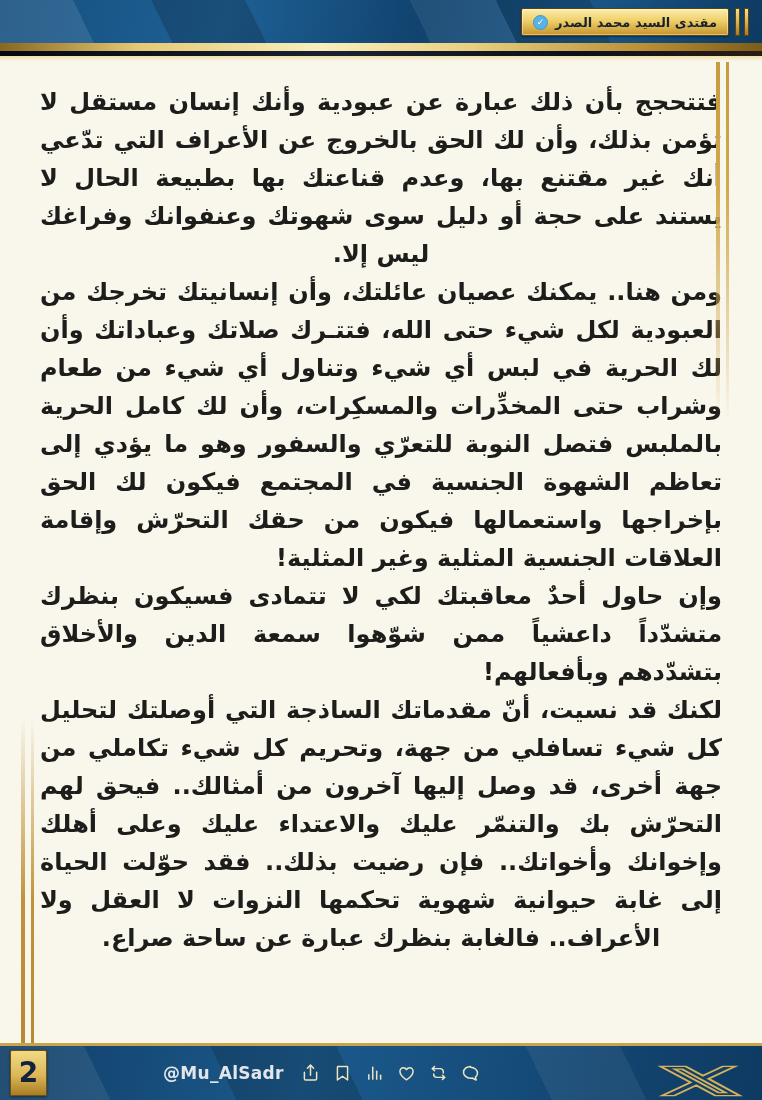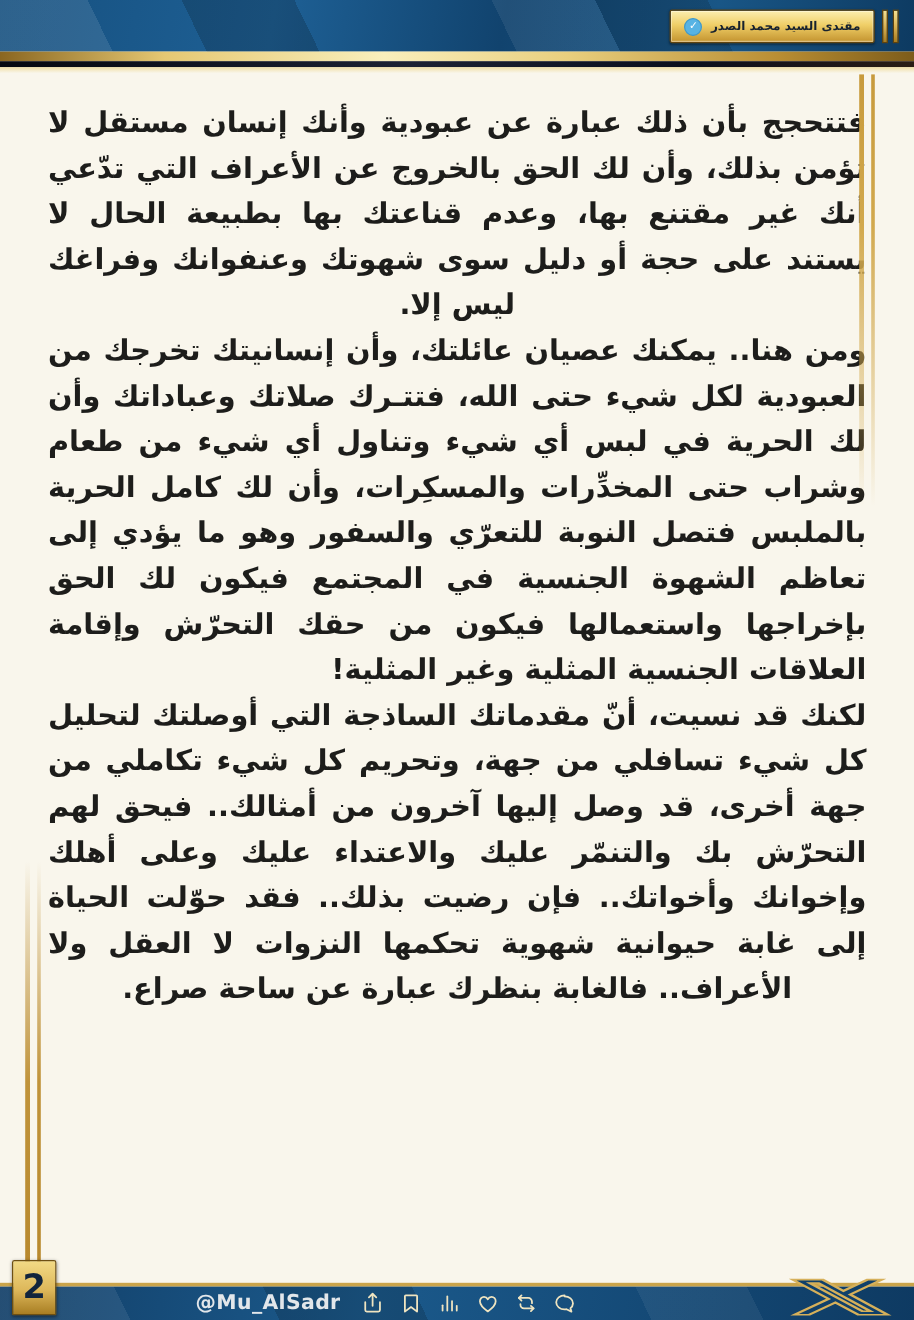--- a/index.html
+++ b/index.html
@@ -17,21 +17,21 @@
       linear-gradient(100deg,#16507f 0%,#1e6095 30%,#11436e 55%,#195686 78%,#0d3a61 100%);
   }
   .badge{
     position:absolute;top:8px;right:33px;height:28px;
     display:flex;align-items:center;gap:7px;padding:0 11px;
     background:linear-gradient(180deg,#fbeeb0 0%,#f0cf68 45%,#c3932f 100%);
     border:1px solid #5e430f;border-radius:2px;
     box-shadow:inset 0 0 0 1px rgba(255,255,255,.4), 0 1px 2px rgba(0,0,0,.4);
     direction:rtl;
   }
-  .badge-text{font-weight:700;font-size:10px;color:#17222f;white-space:nowrap;}
+  .badge-text{font-weight:700;font-size:13px;color:#17222f;white-space:nowrap;}
   .check{
     width:15px;height:15px;border-radius:50%;flex:0 0 auto;
     background:#57b3e4;border:1px solid #3f98c9;
     display:flex;align-items:center;justify-content:center;
   }
   .check::before{content:"✓";color:#fff;font-size:9px;font-weight:700;line-height:1;}
   .badge-bars{position:absolute;top:8px;right:13px;height:28px;width:14px;display:flex;gap:4px;}
   .badge-bars i{
     flex:1;display:block;
     background:linear-gradient(180deg,#f6e092 0%,#d9b254 50%,#a87c20 100%);
@@ -67,21 +67,21 @@
   .pagebox{
     position:absolute;left:10px;top:1050px;width:37px;height:46px;z-index:6;
     background:linear-gradient(180deg,#f2da85 0%,#ddb75a 55%,#a87e23 100%);
     border:1px solid #6e5013;border-radius:2px 2px 1px 1px;
     display:flex;align-items:center;justify-content:center;
     box-shadow:0 1px 3px rgba(0,0,0,.45);
   }
   .pagebox span{font-weight:700;font-size:28px;color:#11243c;line-height:1;}
   
   .bottombar{
-    position:absolute;left:0;right:0;bottom:0;height:31px;
+    position:absolute;left:0;right:0;bottom:0;height:57px;
     border-top:3px solid #caa44a;
     background:
       linear-gradient(64deg, rgba(255,255,255,.08) 0 14%, rgba(0,0,0,0) 14% 30%, rgba(0,0,0,.16) 30% 46%, rgba(0,0,0,0) 46% 70%, rgba(255,255,255,.06) 70% 82%, rgba(0,0,0,0) 82%),
       linear-gradient(100deg,#123f68 0%,#1b5a8c 40%,#0e3a62 100%);
     padding-left: 40px;
   }
   .handle{
     position:absolute;left:163px;top:50%;transform:translateY(-50%);
     font-weight:700;font-size:17px;color:#e2e6ea;letter-spacing:.3px;
   }
@@ -112,20 +112,21 @@
   <div class="sep">
     <div class="g1"></div>
       <div class="g2"></div>
       <div class="g3"></div>
   </div>
 
   <div class="content">
     <div class="text-block">
       <p class="last-center">فتتحجج بأن ذلك عبارة عن عبودية وأنك إنسان مستقل لا تؤمن بذلك، وأن لك الحق بالخروج عن الأعراف التي تدّعي أنك غير مقتنع بها، وعدم قناعتك بها بطبيعة الحال لا يستند على حجة أو دليل سوى شهوتك وعنفوانك وفراغك ليس إلا.</p>
       <p class="last-right">ومن هنا.. يمكنك عصيان عائلتك، وأن إنسانيتك تخرجك من العبودية لكل شيء حتى الله، فتتـرك صلاتك وعباداتك وأن لك الحرية في لبس أي شيء وتناول أي شيء من طعام وشراب حتى المخدِّرات والمسكِرات، وأن لك كامل الحرية بالملبس فتصل النوبة للتعرّي والسفور وهو ما يؤدي إلى تعاظم الشهوة الجنسية في المجتمع فيكون لك الحق بإخراجها واستعمالها فيكون من حقك التحرّش وإقامة العلاقات الجنسية المثلية وغير المثلية!</p>
+      <p class="last-right">وإن حاول أحدٌ معاقبتك لكي لا تتمادى فسيكون بنظرك متشدّداً داعشياً ممن شوّهوا سمعة الدين والأخلاق بتشدّدهم وبأفعالهم!</p>
       <p class="last-center">لكنك قد نسيت، أنّ مقدماتك الساذجة التي أوصلتك لتحليل كل شيء تسافلي من جهة، وتحريم كل شيء تكاملي من جهة أخرى، قد وصل إليها آخرون من أمثالك.. فيحق لهم التحرّش بك والتنمّر عليك والاعتداء عليك وعلى أهلك وإخوانك وأخواتك.. فإن رضيت بذلك.. فقد حوّلت الحياة إلى غابة حيوانية شهوية تحكمها النزوات لا العقل ولا الأعراف.. فالغابة بنظرك عبارة عن ساحة صراع.</p>
     </div>
   </div>
 
   <div class="vline vline-right">
       <i></i>
       <i></i>
     </div>
   <div class="vline vline-left">
       <i></i>

